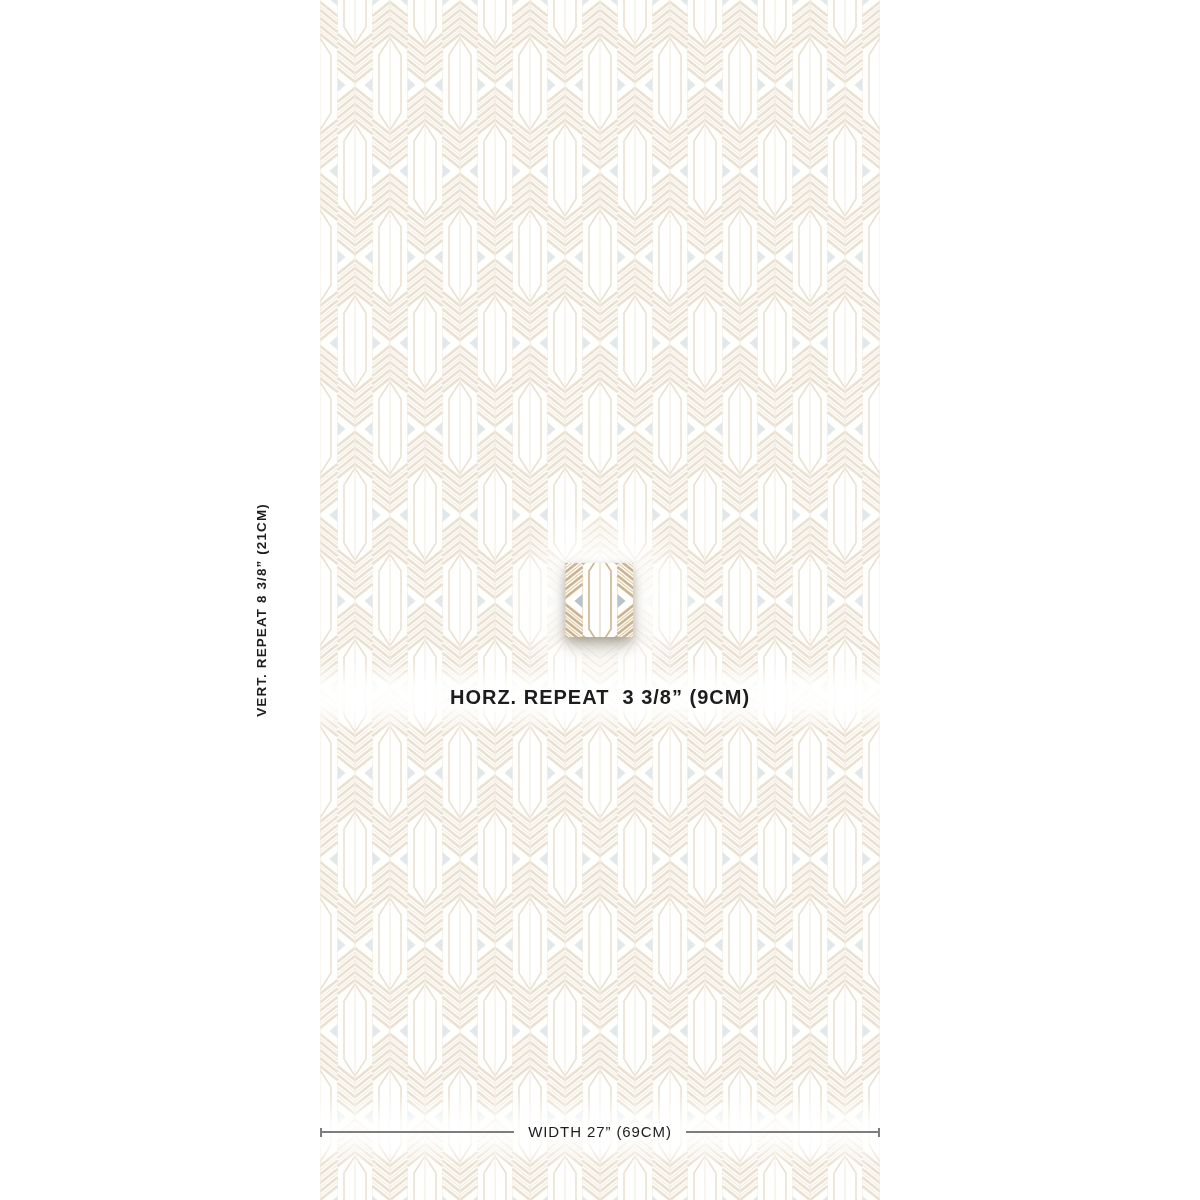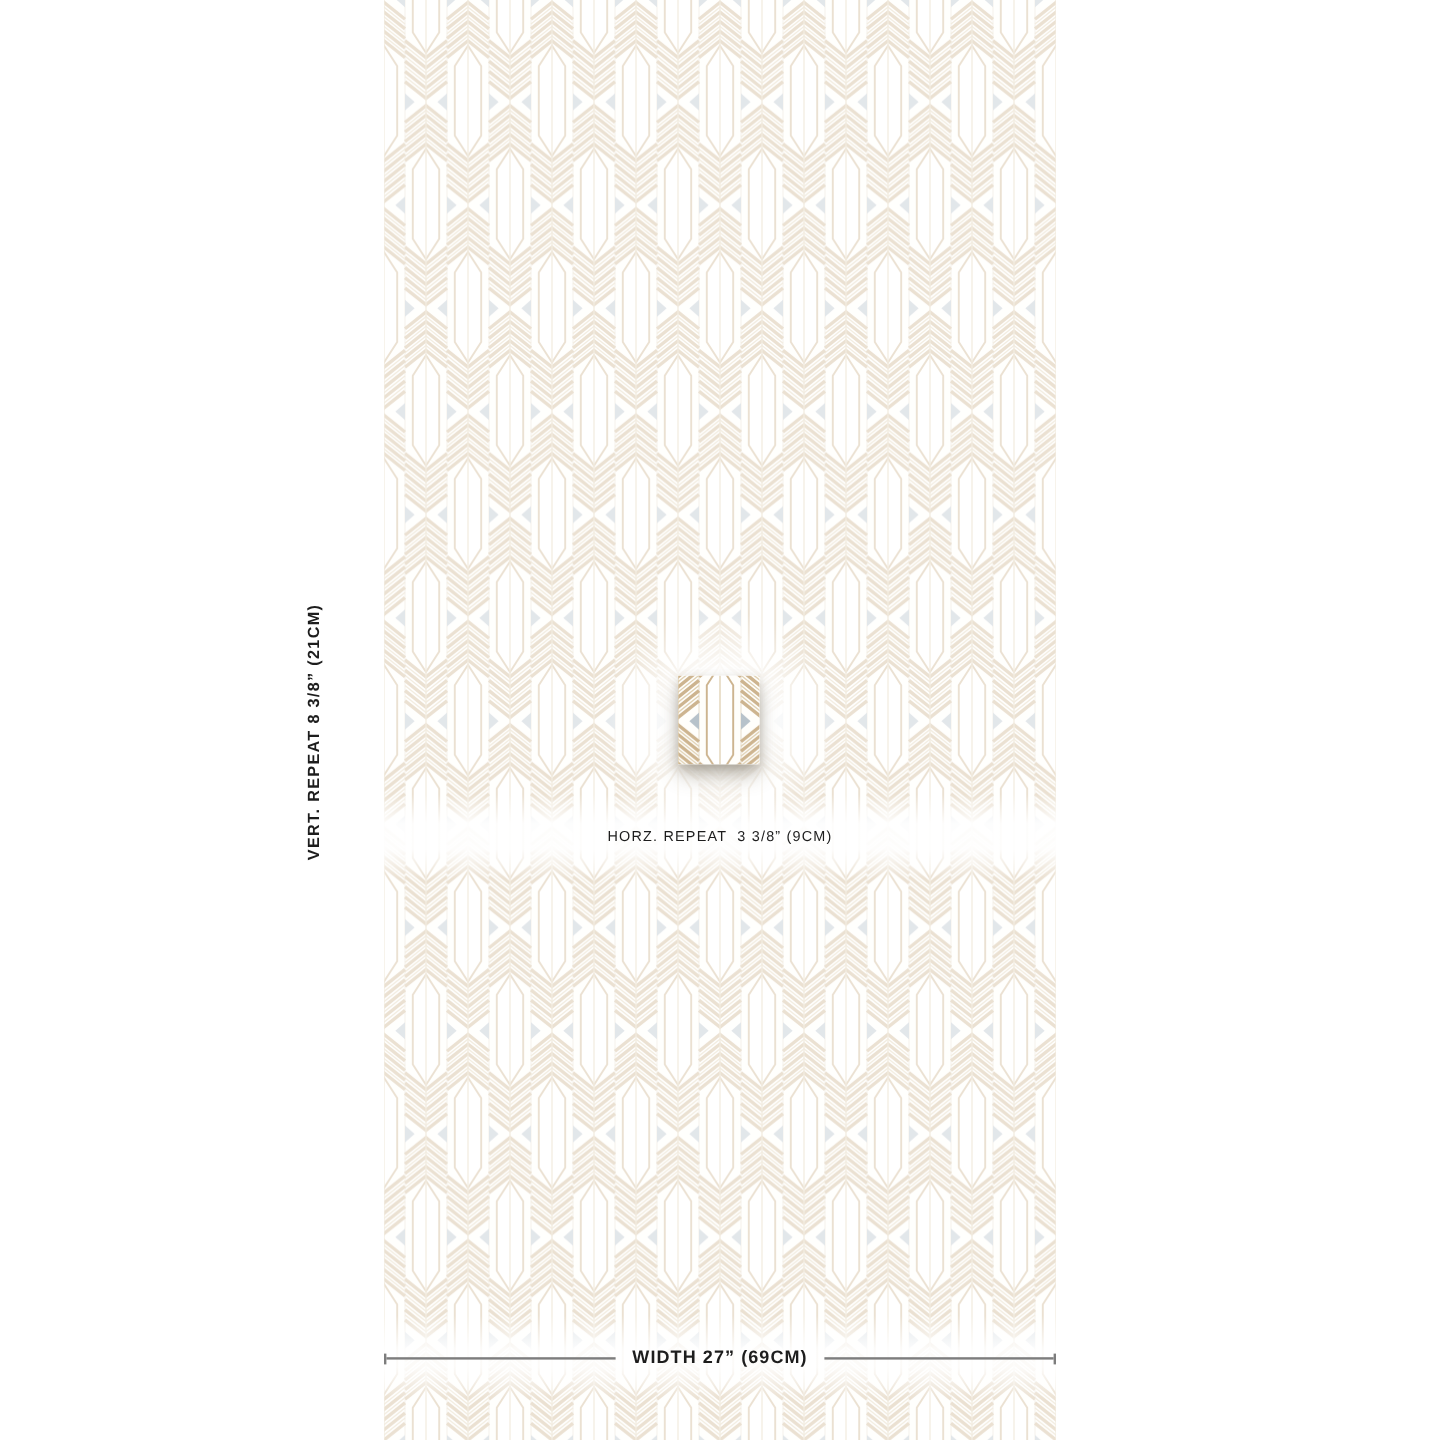--- a/index.html
+++ b/index.html
@@ -34,28 +34,28 @@
   .swatch svg{display:block;}
   
   .vert-label{
     position:absolute;left:261px;top:610px;
     transform:translate(-50%,-50%) rotate(-90deg);
     white-space:nowrap;font-size:13.5px;font-weight:700;letter-spacing:1.1px;
   }
   .horz-label{
     position:absolute;left:600px;top:697px;
     transform:translate(-50%,-50%);
-    white-space:pre;font-size:12px;font-weight:400;letter-spacing:1px;
+    white-space:pre;font-size:20px;font-weight:700;letter-spacing:1px;
   }
   .width-measure{
     position:absolute;left:320px;top:1122px;width:560px;height:20px;
     display:flex;align-items:center;
   }
   .width-label{
-    white-space:pre;font-size:15px;font-weight:700;letter-spacing:.9px;
+    white-space:pre;font-size:15px;font-weight:400;letter-spacing:.9px;
     padding:0 14px;line-height:20px;
   }
   .mline{flex:1;height:1.5px;background:var(--measure-line,#7d7d7d);}
   .mtick{width:2px;height:9px;background:var(--measure-line,#7d7d7d);}
 </style>
 </head>
 <body>
 
 <div class="stage">
 

